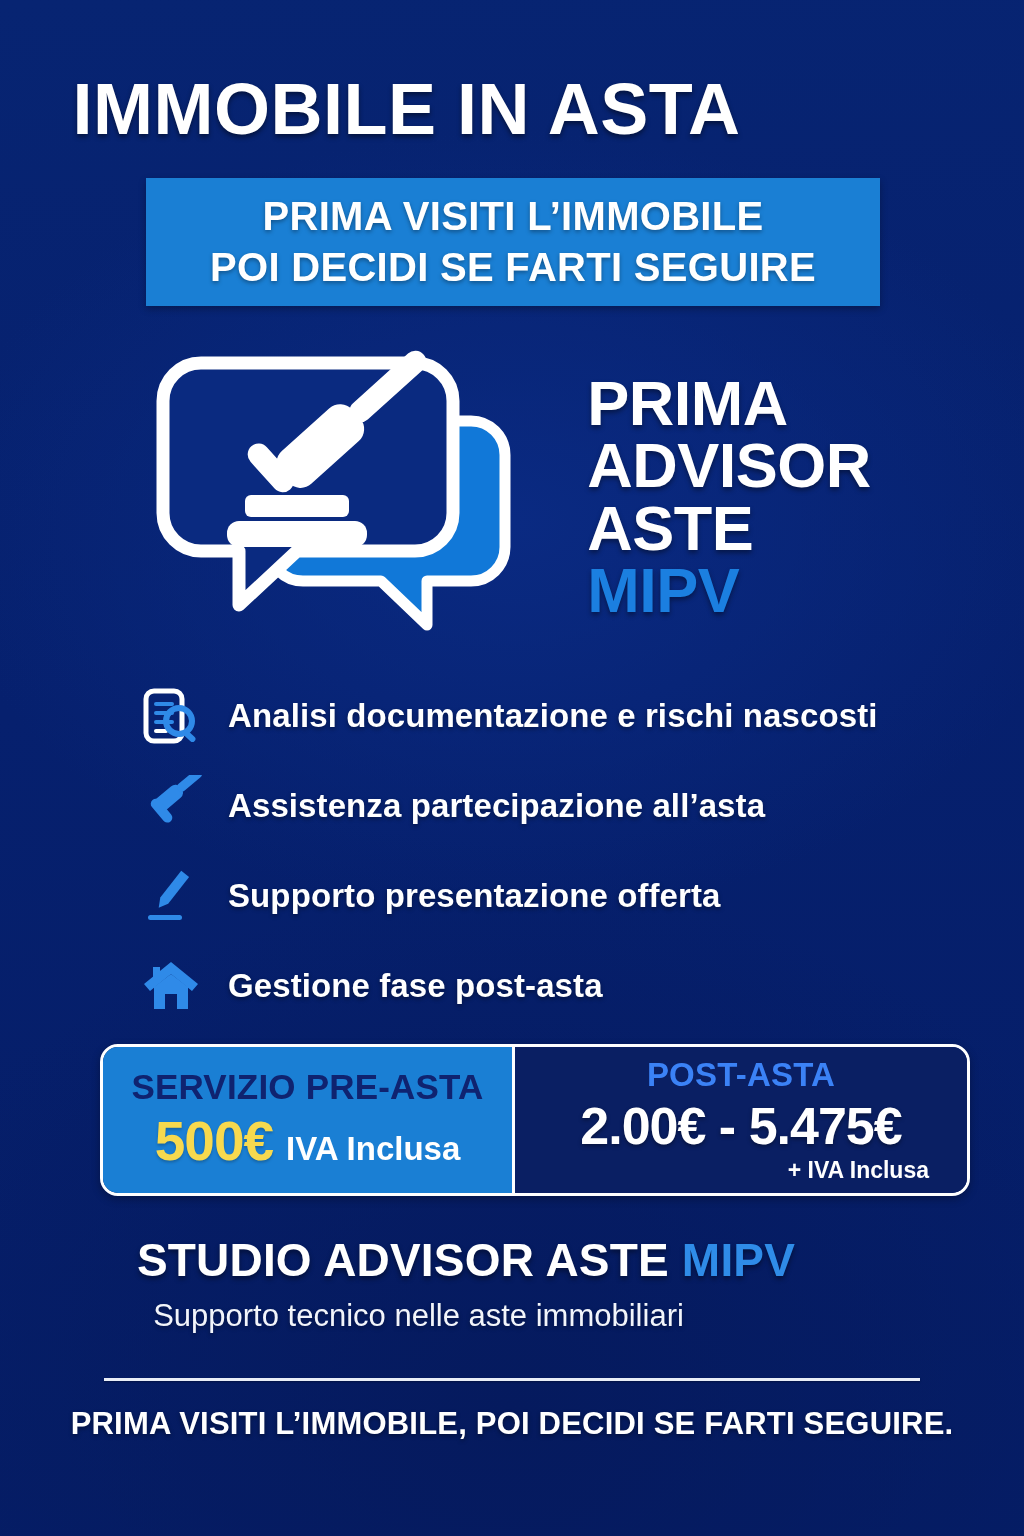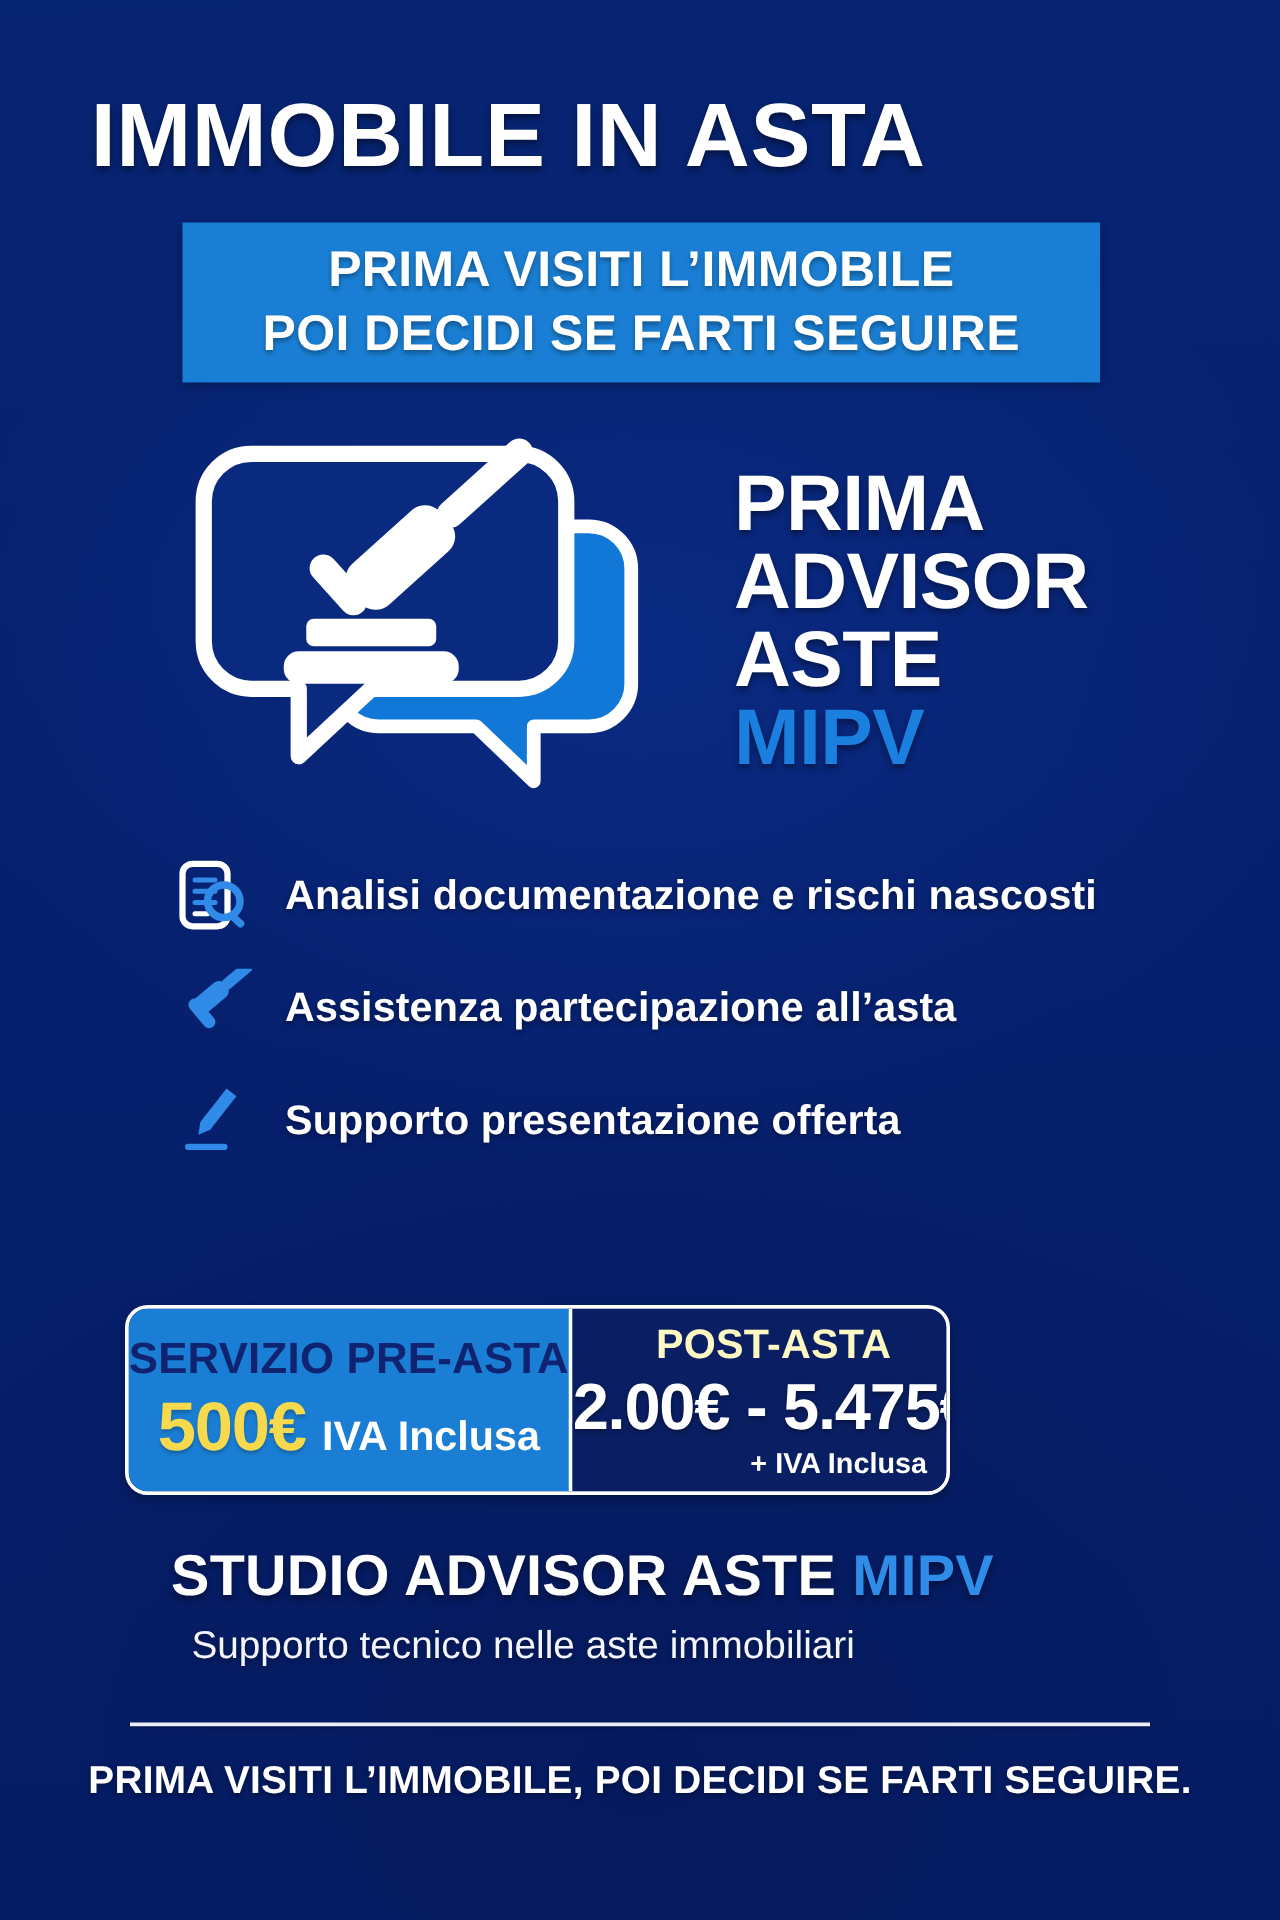--- a/index.html
+++ b/index.html
@@ -87,21 +87,21 @@
   .feature-label {
     font-size:33px; font-weight:bold; color:#ffffff;
     letter-spacing:0.1px;
     text-shadow:0 2px 4px rgba(0,0,0,.4);
     white-space:nowrap;
   }
 
   
   .pricebox {
     position:absolute; top:1044px; left:100px;
-    width:660px; height:152px;
+    width:870px; height:152px;
     border:3px solid #ffffff;
     border-radius:18px;
     display:flex;
     overflow:hidden;
     box-shadow:0 3px 8px rgba(0,0,0,.3);
   }
   .price-pre {
     width:412px; height:100%;
     background:#1a7fd4;
     display:flex; flex-direction:column;
@@ -126,21 +126,21 @@
   .price-pre-note {
     font-size:33px; font-weight:bold; color:#ffffff;
   }
   .price-post {
     flex:1; height:100%;
     background:#0a1f63;
     display:flex; flex-direction:column;
     align-items:center; justify-content:center;
   }
   .price-post-title {
-    font-size:33px; font-weight:bold; color:#fef9c3;
+    font-size:33px; font-weight:bold; color:#3b82f6;
     letter-spacing:0.2px; white-space:nowrap;
     margin-bottom:2px;
   }
   .price-post-amount {
     font-size:52px; font-weight:bold; color:#ffffff;
     letter-spacing:-1px; white-space:nowrap;
     text-shadow:0 2px 4px rgba(0,0,0,.4);
   }
   .price-post-note {
     font-size:23px; font-weight:bold; color:#ffffff;
@@ -267,20 +267,30 @@
         <svg viewBox="0 0 62 62" width="62" height="62" aria-hidden="true">
           <g transform="rotate(38 31 27)">
             <path d="M26 4 l10 0 0 34 -5 9 -5 -9 z" fill="#2f8ae8"></path>
           </g>
           <rect x="8" y="50" width="34" height="5" rx="2.5" fill="#2f8ae8"></rect>
         </svg>
       </span>
       <span class="feature-label">Supporto presentazione offerta</span>
     </div>
 
+    <div class="feature">
+      <span class="feature-icon">
+        <svg viewBox="0 0 62 62" width="62" height="62" aria-hidden="true">
+          <rect x="13" y="12" width="7" height="16" fill="#2f8ae8"></rect>
+          <path d="M4 29 L31 7 L58 29 L52 36 L31 19 L10 36 Z" fill="#2f8ae8"></path>
+          <path d="M14 32 L31 19 L48 32 L48 54 L37 54 L37 39 L25 39 L25 54 L14 54 Z" fill="#2f8ae8"></path>
+        </svg>
+      </span>
+      <span class="feature-label">Gestione fase post-asta</span>
+    </div>
   </div>
 
   <div class="pricebox">
 
     <div class="price-pre">
       <div class="price-pre-title">SERVIZIO PRE-ASTA</div>
       <div class="price-pre-row">
         <span class="price-pre-amount">500€</span>
         <span class="price-pre-note">IVA Inclusa</span>
       </div>

